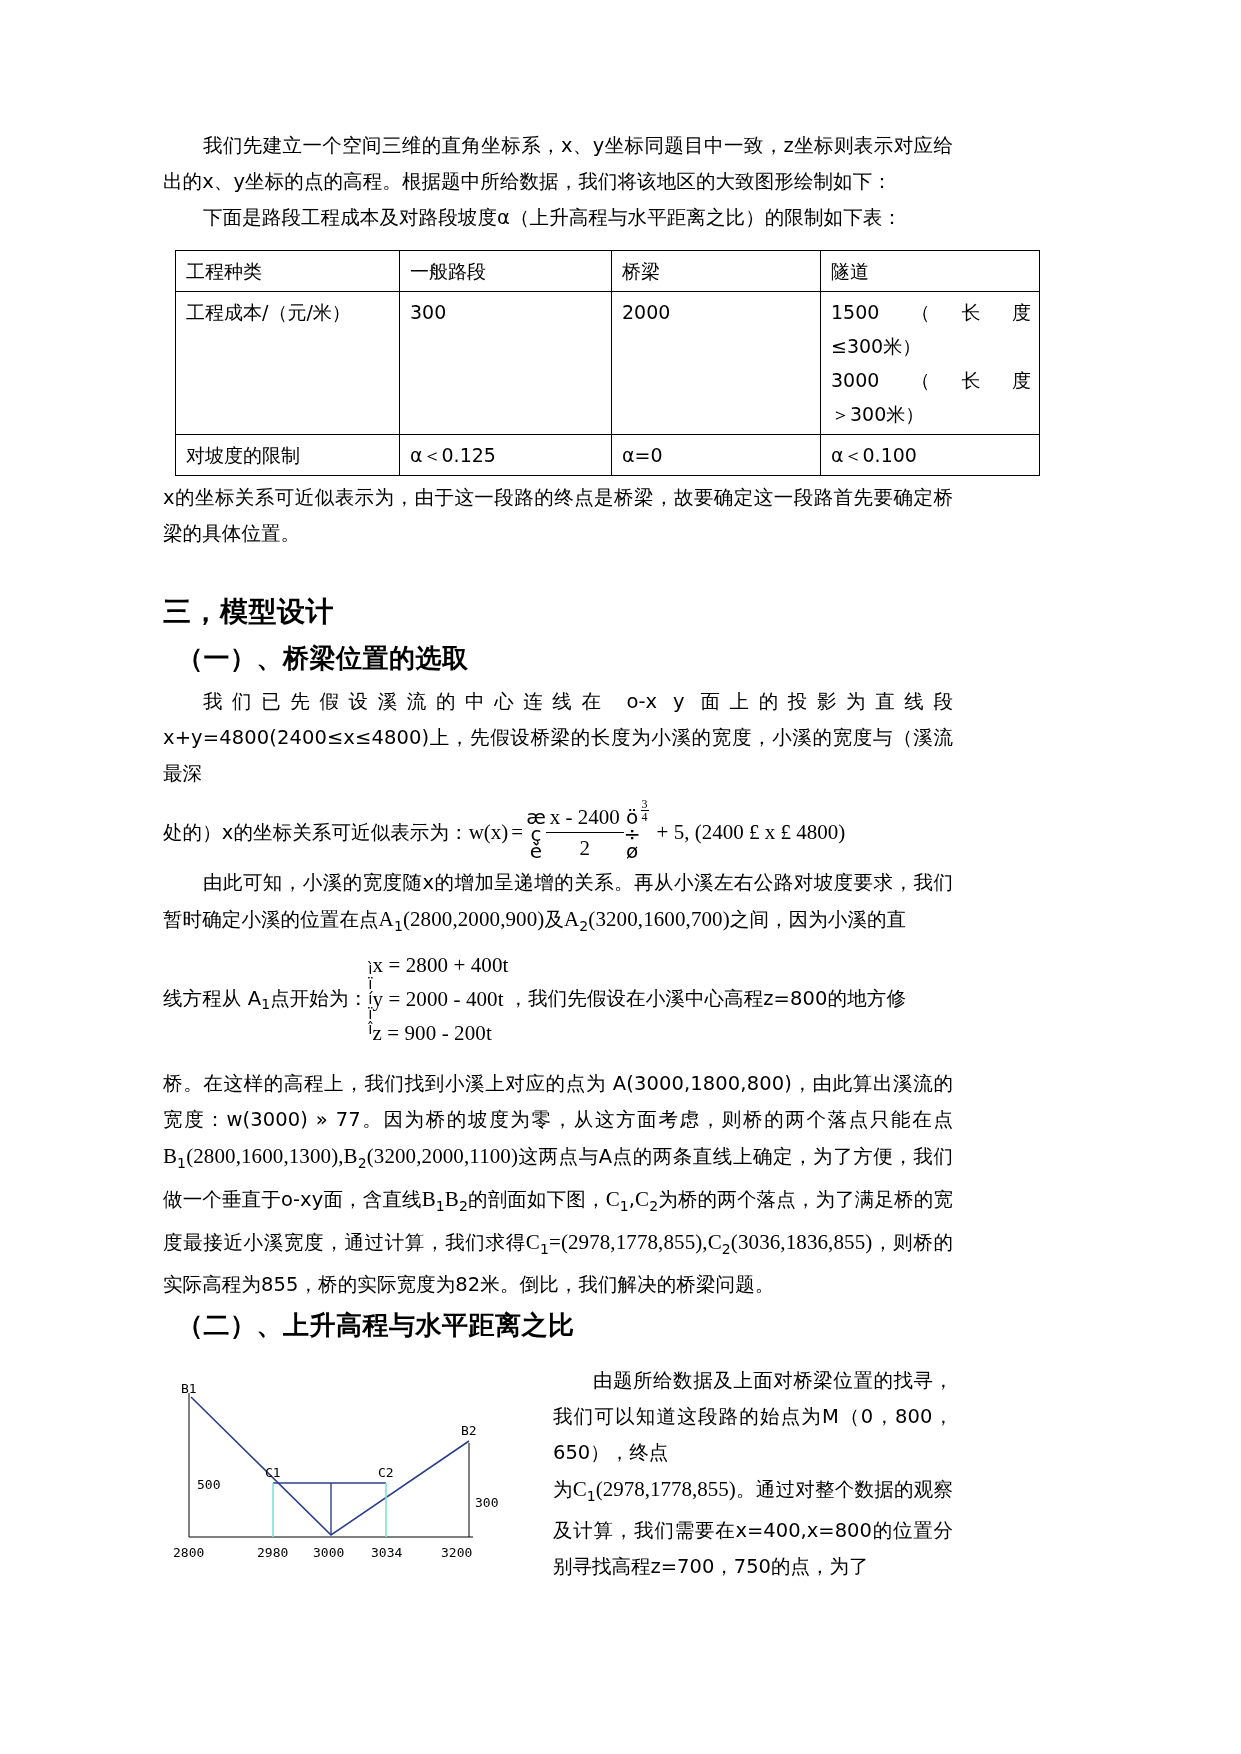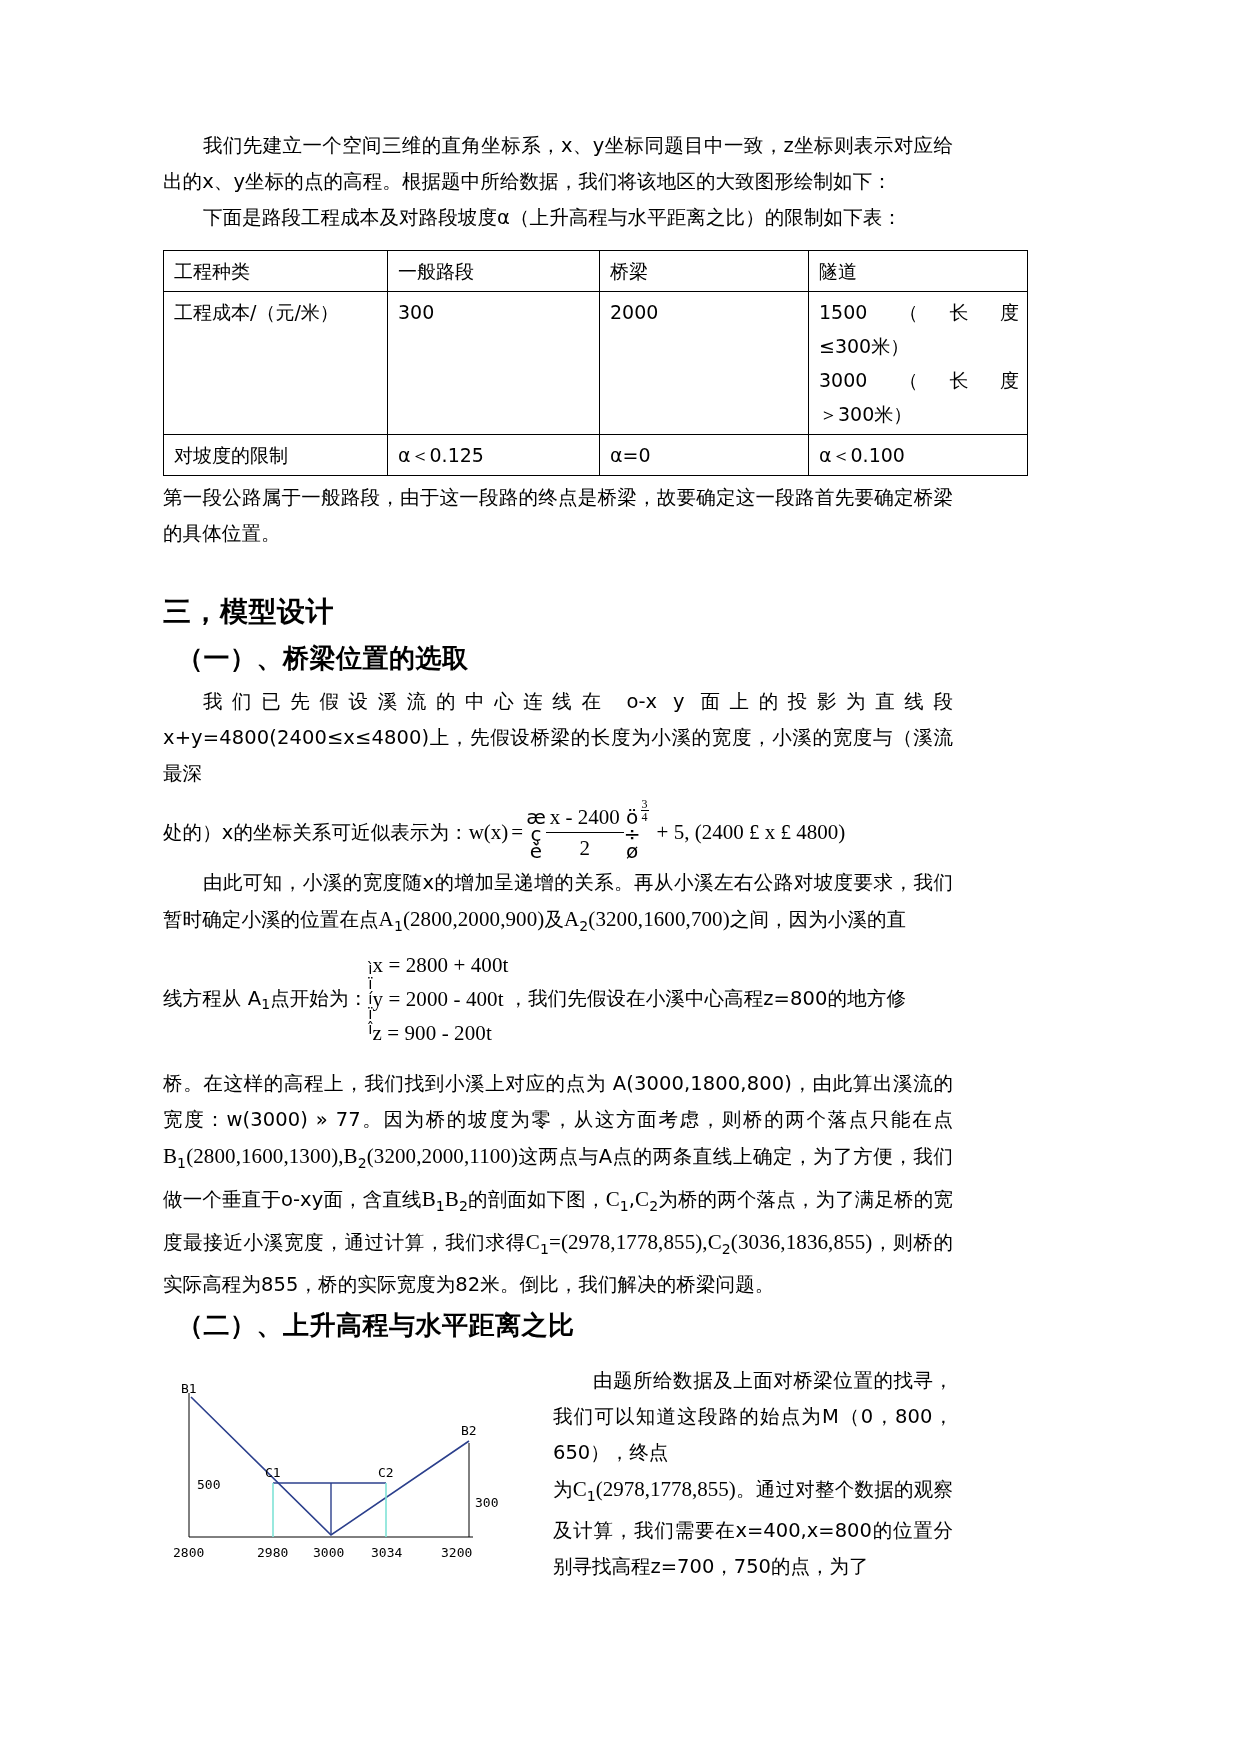--- a/index.html
+++ b/index.html
@@ -40,20 +40,21 @@
     letter-spacing: 0.1px;
   }
   .indent2 { text-indent: 40px; }
 
   
   table.cost-table {
     border-collapse: collapse;
     width: 790px;
     margin-top: 14px;
     table-layout: fixed;
+    margin-left: 12px;
   }
   table.cost-table td {
     border: 1px solid #000;
     font-size: 19px;
     line-height: 34px;
     padding: 3px 8px 3px 10px;
     vertical-align: top;
     font-family: "DejaVu Sans", "Liberation Sans", sans-serif;
   }
   td.c1 { width: 205px; }
@@ -216,21 +217,21 @@
       </tr>
       <tr>
         <td class="c1">对坡度的限制</td>
         <td class="c2">α＜0.125</td>
         <td class="c3">α=0</td>
         <td class="c4">α＜0.100</td>
       </tr>
     </tbody>
       </table>
 
-    <p class="para" style="margin-top:4px;">第一段公路属于一般路段，由于这一段路的终点是桥梁，故要确定这一段路首先要确定桥梁的具体位置。</p>
+    <p class="para" style="margin-top:4px;">x的坐标关系可近似表示为，由于这一段路的终点是桥梁，故要确定这一段路首先要确定桥梁的具体位置。</p>
 
     <h2 class="h-major">三，模型设计</h2>
     <h3 class="h-minor">（一）、桥梁位置的选取</h3>
 
     <p class="para indent2" style="text-align:justify;text-align-last:justify;margin-top:2px;">我们已先假设溪流的中心连线在 o‑x y 面上的投影为直线段</p>
     <p class="para" style="margin:0;">x+y=4800(2400≤x≤4800)上，先假设桥梁的长度为小溪的宽度，小溪的宽度与（溪流最深</p>
 
     <div class="eqblock" style="margin-top:12px;white-space:nowrap;">
       <span class="para" style="font-family:'DejaVu Sans',sans-serif;font-size:19.5px;">处的）x的坐标关系可近似表示为：</span><span class="mathline">w(x)</span><span class="mathline" style="padding:0 3px;">=</span><span class="bigparen"><span>æ</span><span>ç</span><span>è</span></span><span class="frac"><span class="num">x - 2400</span><span class="den">2</span></span><span class="bigparen"><span>ö</span><span>÷</span><span>ø</span></span><span class="supfrac"><span class="n">3</span><span class="d">4</span></span><span class="mathline" style="padding-left:8px;">+ 5, (2400 £ x £ 4800)</span>
     </div>

